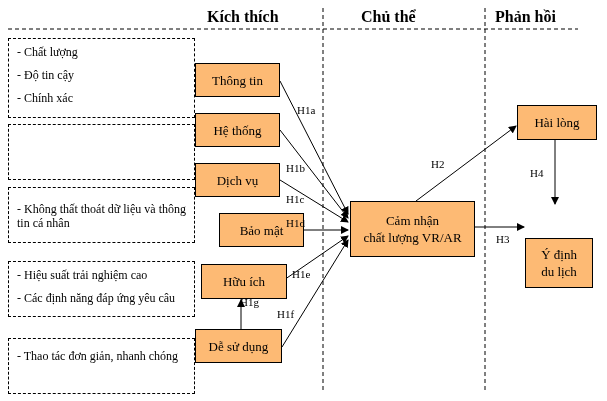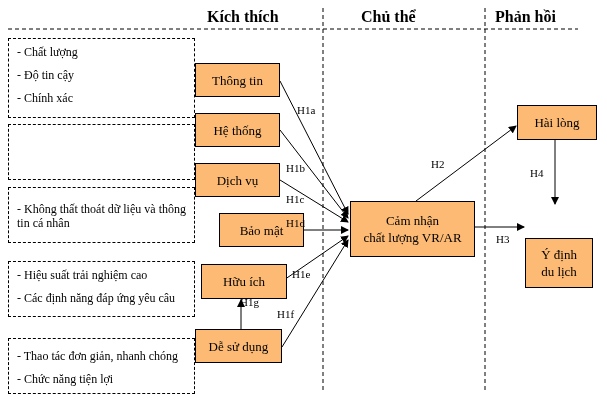--- a/index.html
+++ b/index.html
@@ -59,21 +59,20 @@
 </div>
 <div class="dash-box" style="left:8px; top:187px; width:187px; height:56px; padding-top:14px;">
   <div class="item just">- Không thất thoát dữ liệu và thông tin cá nhân</div>
 </div>
 <div class="dash-box" style="left:8px; top:261px; width:187px; height:56px; padding-top:6px;">
   <div class="item">- Hiệu suất trải nghiệm cao</div>
   <div class="item">- Các định năng đáp ứng yêu câu</div>
 </div>
 <div class="dash-box" style="left:8px; top:338px; width:187px; height:56px; padding-top:10px;">
   <div class="item">- Thao tác đơn giản, nhanh chóng</div>
-  <div class="item">- Chức năng tiện lợi</div>
 </div>
 
 <div class="solid-box" style="left:195px; top:63px; width:85px; height:34px;">
   <span>Thông tin</span>
 </div>
 <div class="solid-box" style="left:195px; top:113px; width:85px; height:34px;">
   <span>Hệ thống</span>
 </div>
 <div class="solid-box" style="left:195px; top:163px; width:85px; height:34px;">
   <span>Dịch vụ</span>

